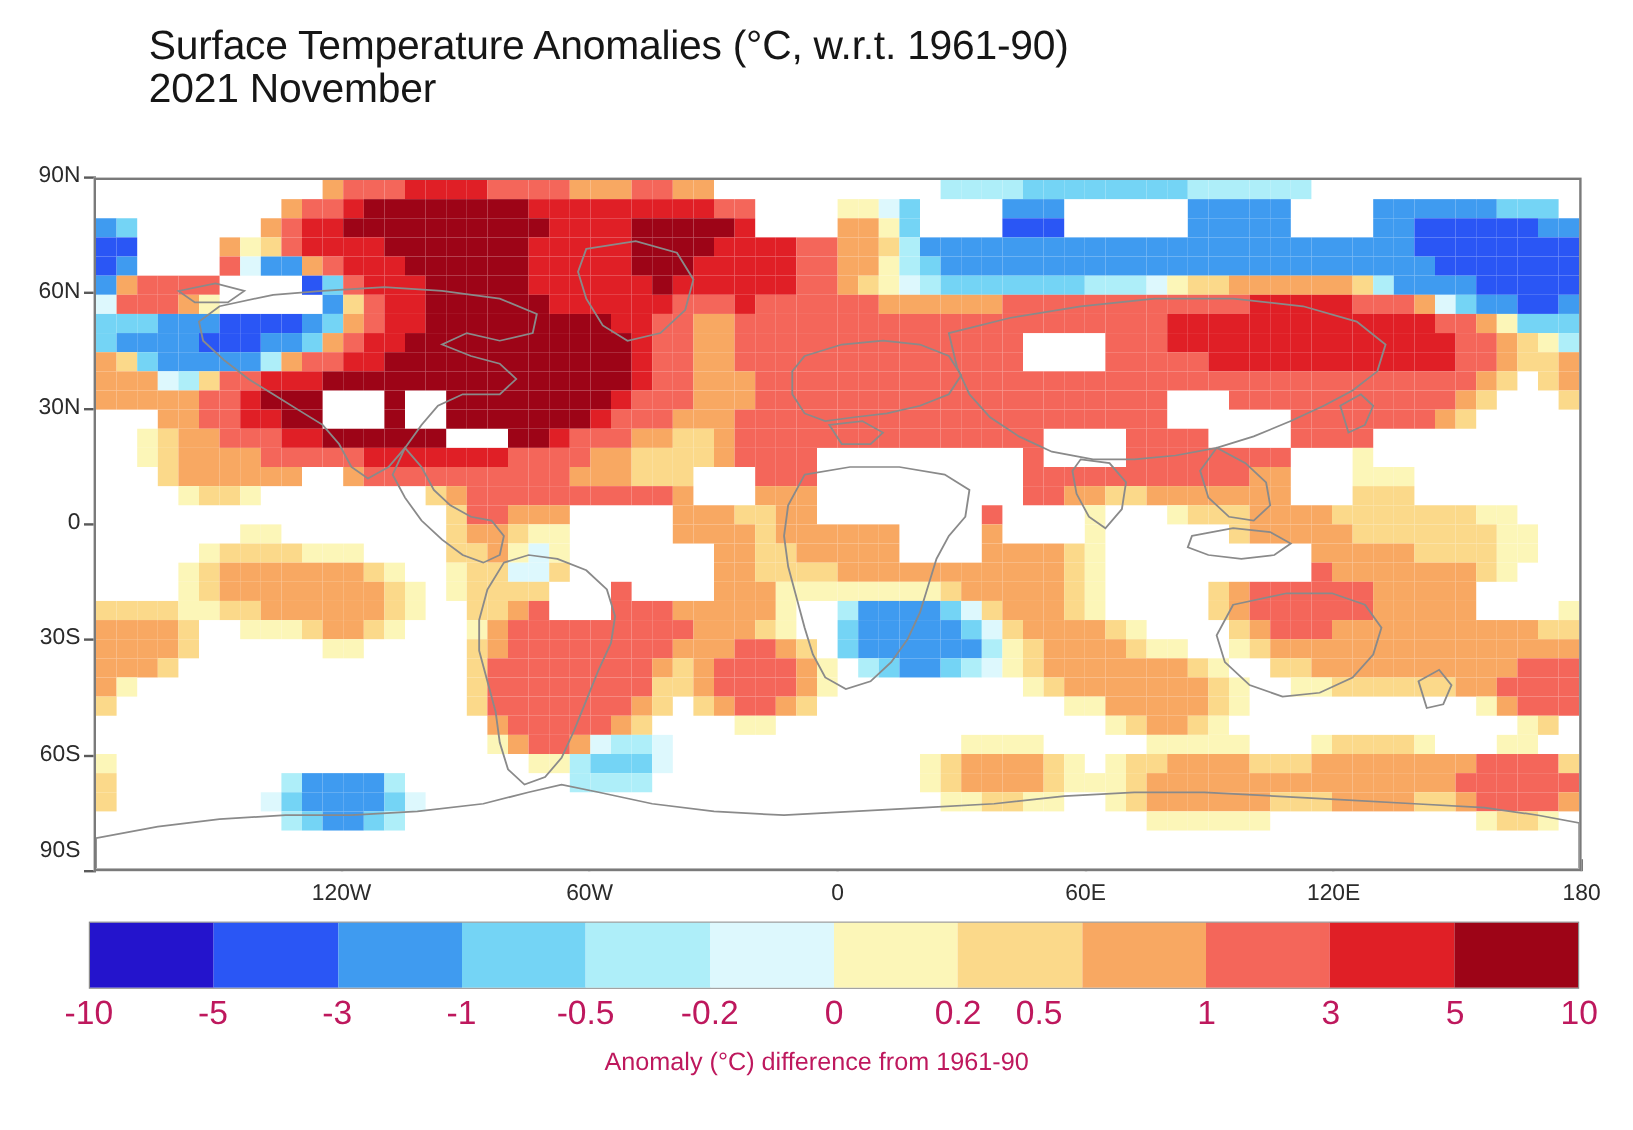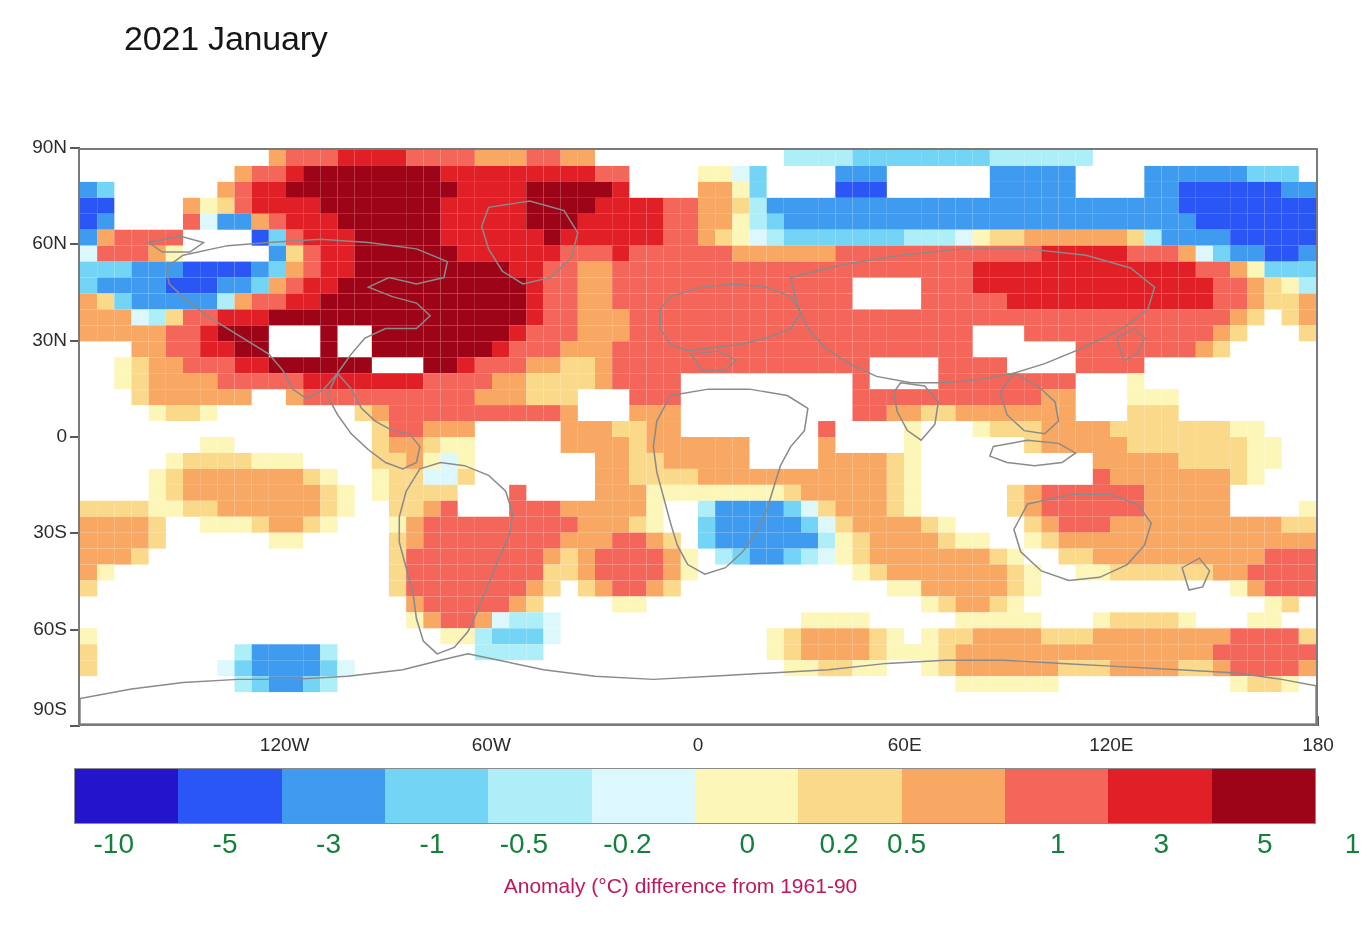--- a/index.html
+++ b/index.html
@@ -28,33 +28,34 @@
   .xlab{position:absolute;top:604px;width:90px;margin-left:-45px;text-align:center;
     font-size:19px;color:#2b2b2b;font-family:"Liberation Sans",sans-serif;}
   .xtick{position:absolute;top:586px;width:2px;height:10px;background:#5a5a5a;}
 
   
   #cbar-wrap{position:absolute;left:0;top:762px;width:1361px;height:180px;}
   #cbar{position:absolute;left:74px;top:6px;width:1242px;height:56px;
     display:flex;border:1px solid #8c8c8c;box-sizing:border-box;}
   #cbar div{flex:1 1 0;height:100%;}
   #cbar-ticks{position:absolute;left:74px;top:66px;width:1242px;height:40px;}
-  .cbt{position:absolute;top:0;width:120px;margin-left:-60px;text-align:right;
-    font-size:28px;color:#15803d;font-family:"Liberation Sans",sans-serif;}
+  .cbt{position:absolute;top:0;width:120px;margin-left:-60px;text-align:center;
+    font-size:28px;color:#be185d;font-family:"Liberation Sans",sans-serif;}
   #cbar-caption{position:absolute;left:0;top:112px;width:1361px;text-align:center;
     font-size:21px;color:#be185d;font-family:"Liberation Sans",sans-serif;}
 </style>
 </head>
 <body>
 
 <div id="header">
 
 
   <div id="title-block">
-    <div class="title-line">2021 January</div>
+    <div class="title-line">Surface Temperature Anomalies (°C, w.r.t. 1961-90)</div>
+    <div class="title-line">2021 November</div>
   </div>
 </div>
 
 <div id="map-wrap">
 
   <div id="yaxis">
       <div class="ylab" style="top: 6px;">90N</div>
       <div class="ytick" style="top: 17px;"></div>
       <div class="ylab" style="top: 102.333px;">60N</div>
       <div class="ytick" style="top: 113.333px;"></div>

